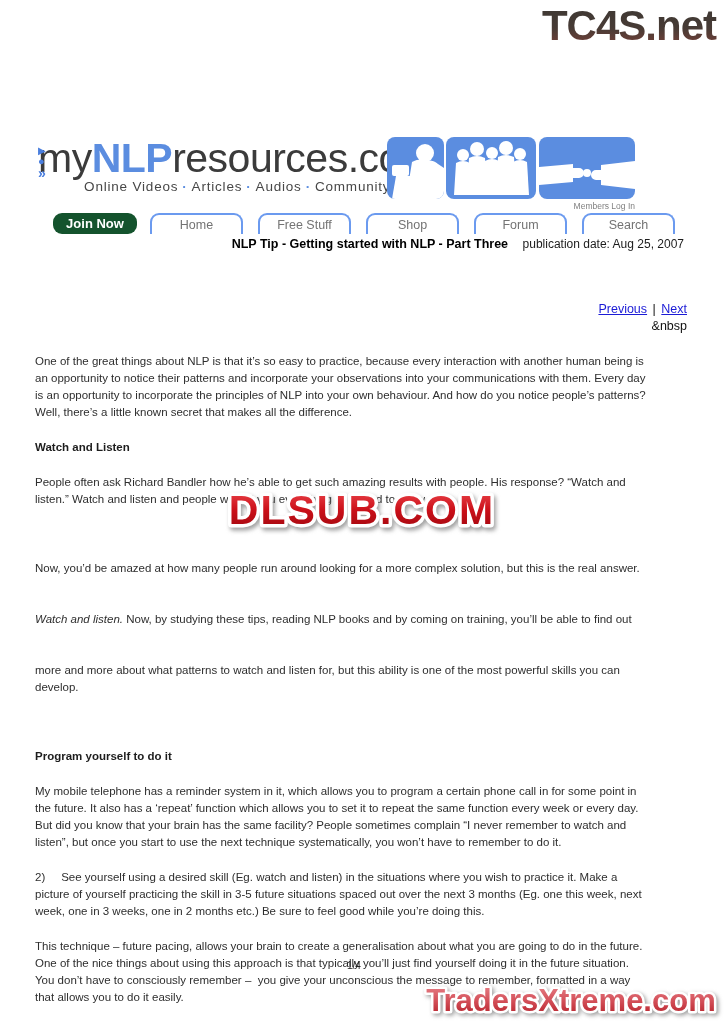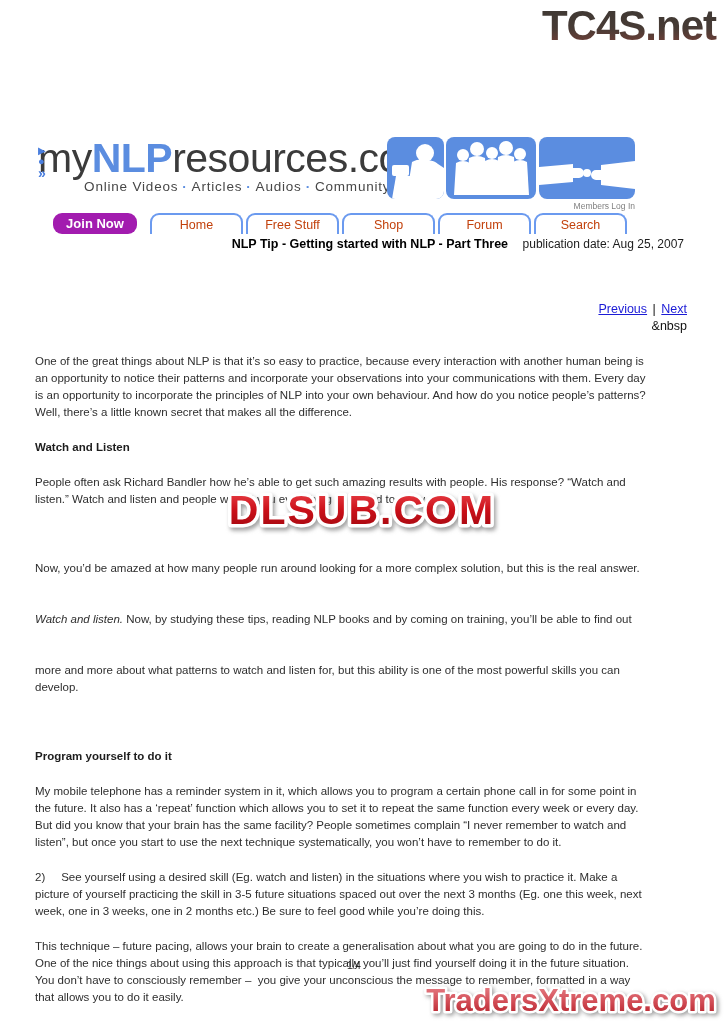--- a/index.html
+++ b/index.html
@@ -26,25 +26,25 @@
   .himg{position:absolute;top:137px;height:62px;background:#5b8de0;border-radius:8px;overflow:hidden;}
   .himg svg{display:block;width:100%;height:100%;}
   #himg1{left:387px;width:57px;}
   #himg2{left:446px;width:90px;}
   #himg3{left:539px;width:96px;}
   .members{position:absolute;top:201px;left:539px;width:96px;text-align:right;
            font-size:8.5px;color:#808080;cursor:pointer;}
 
   
   .nav{position:absolute;left:53px;top:213px;display:flex;align-items:flex-end;}
-  .join{width:84px;height:21px;background:#a21caf;border-radius:9px;color:#fff;font-weight:bold;
+  .join{width:84px;height:21px;background:#14532d;border-radius:9px;color:#fff;font-weight:bold;
         font-size:13px;display:flex;align-items:center;justify-content:center;margin-right:13px;cursor:pointer;}
   .tab{width:89px;height:19px;border:2px solid #6b9aef;border-bottom:none;border-radius:9px 9px 0 0;
        background:#fff;display:flex;align-items:center;justify-content:center;
-       font-size:12.5px;color:#c2410c;margin-right:3px;cursor:pointer;}
+       font-size:12.5px;color:#737373;margin-right:15px;cursor:pointer;}
 
   
   .titlerow{position:absolute;left:0;right:40px;top:234px;text-align:right;white-space:nowrap;}
   .title-bold{font-weight:bold;font-size:12.5px;color:#000;}
   .pubdate{margin-left:10px;font-size:12px;color:#1c1c1c;}
 
   
   .pager{position:absolute;right:37px;top:301px;text-align:right;font-size:12.5px;line-height:17px;color:#111;}
   .plink{color:#1b1bd6;text-decoration:underline;cursor:pointer;}
   .psep{color:#111;margin:0 2px;}

